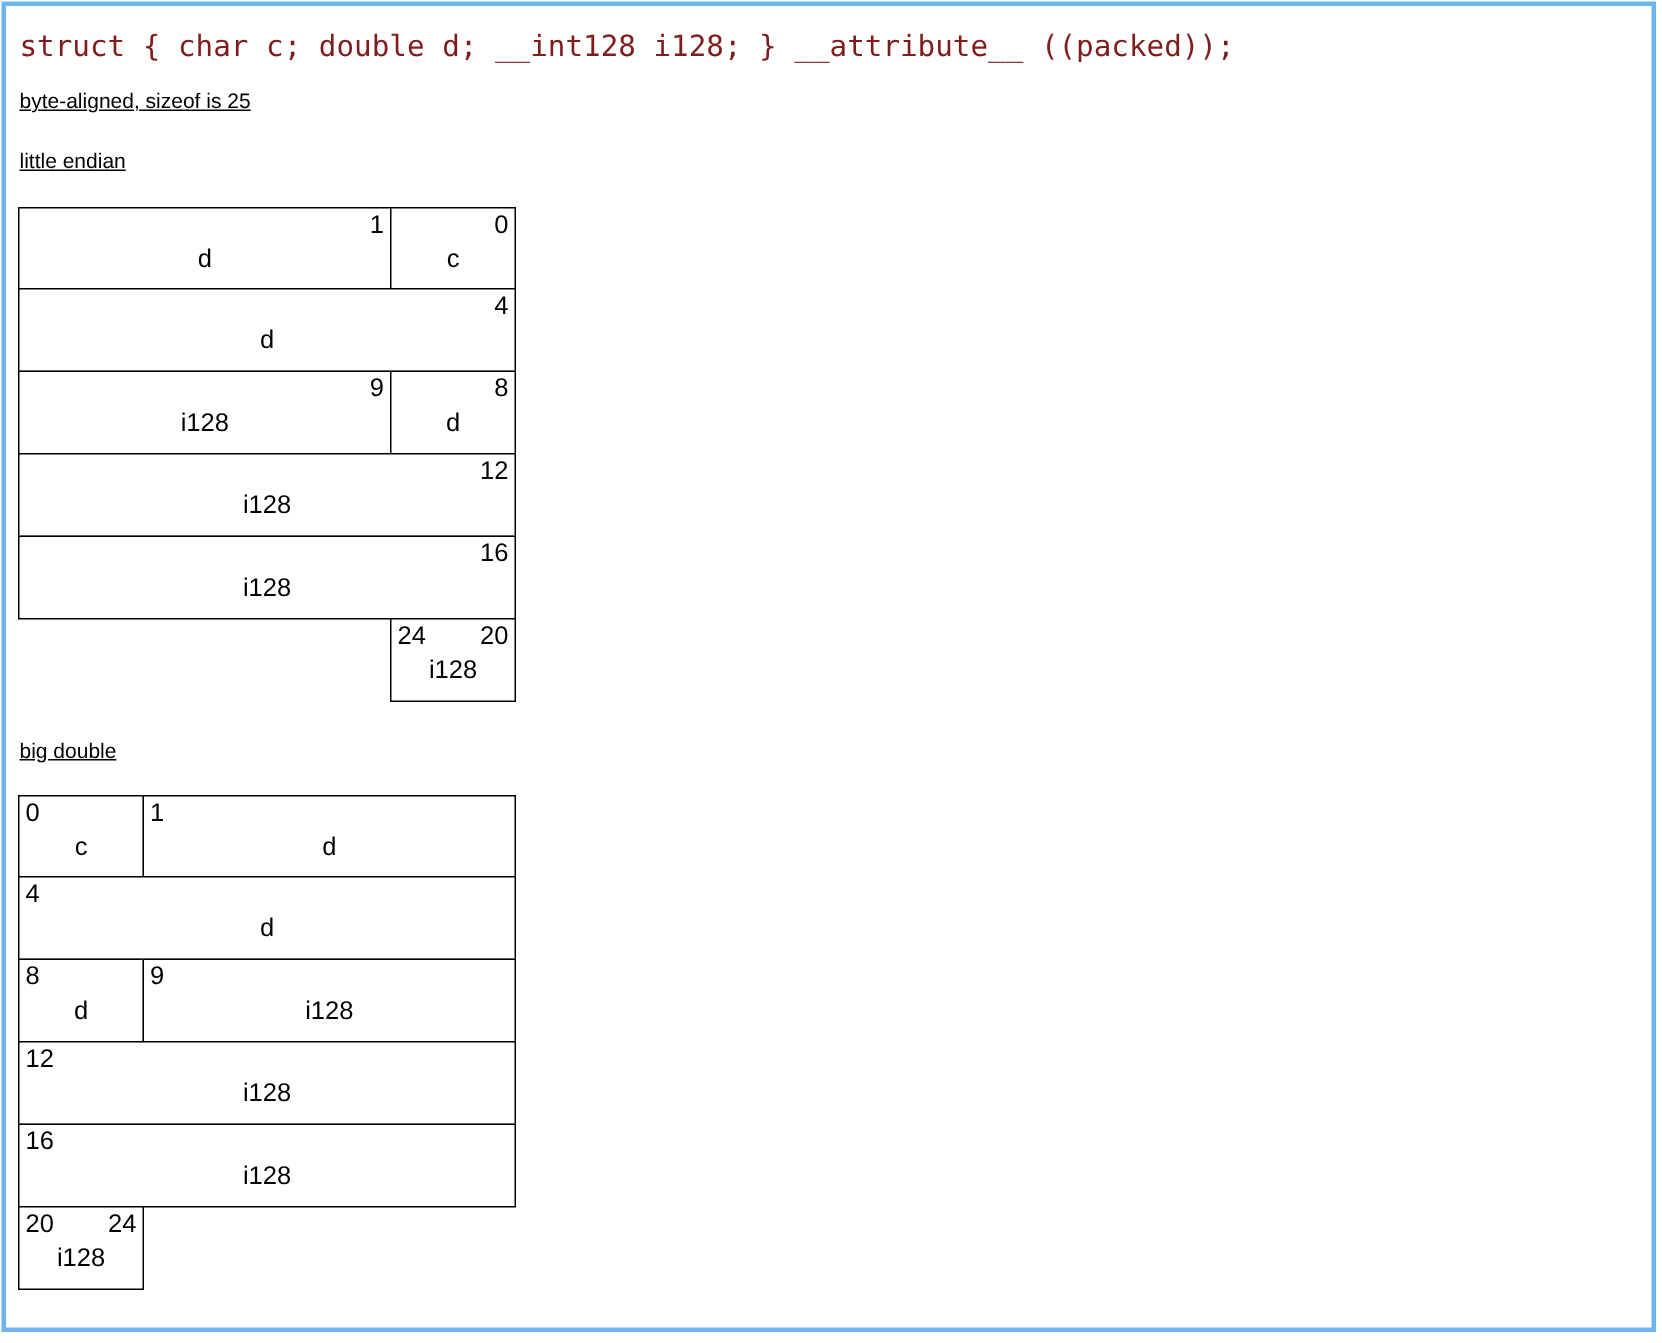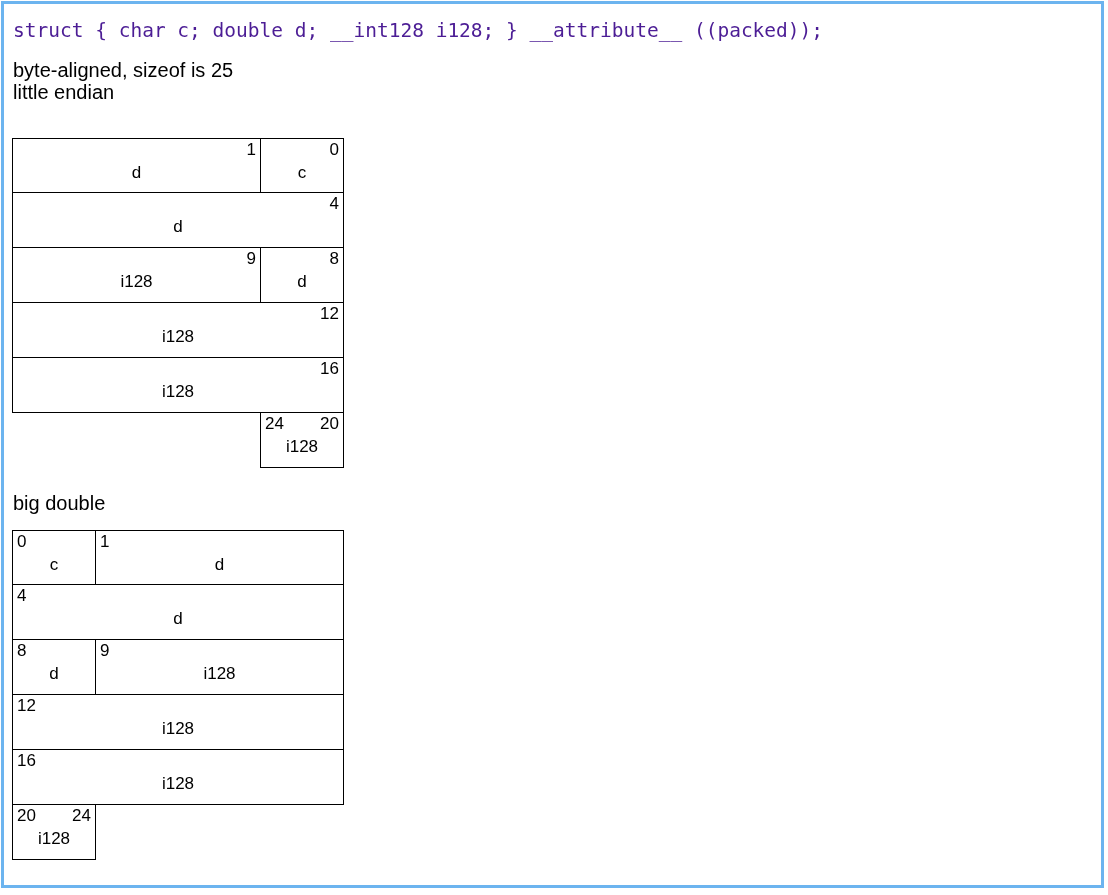--- a/index.html
+++ b/index.html
@@ -32,31 +32,32 @@
     bottom: 0;
   }
   .code-line {
     position: absolute;
     left: 4px;
     top: 10px;
     font-family: "DejaVu Sans Mono", monospace;
     font-size: 19.5px;
     letter-spacing: 0px;
     white-space: pre;
-    color: #4c1d95;
+    color: #7f1d1d;
   }
   .caption {
     position: absolute;
     left: 4px;
-    font-size: 20px;
+    font-size: 14px;
     color: #000000;
     white-space: pre;
+    text-decoration: underline;
   }
   .caption-sizeof { top: 50px; }
-  .caption-little { top: 72px; }
+  .caption-little { top: 90px; }
   .caption-big { top: 483px; }
 
   
   .layout-table {
     position: absolute;
     left: 3px;
   }
   .layout-table.little { top: 129px; }
   .layout-table.big    { top: 521px; }
 

